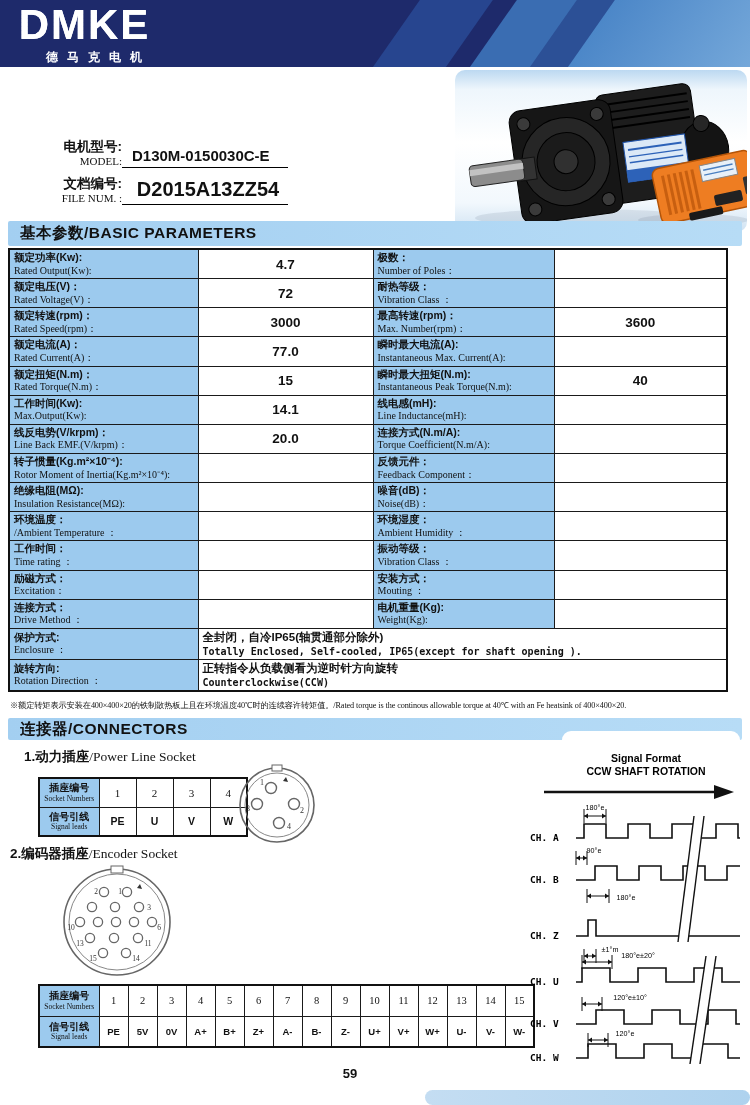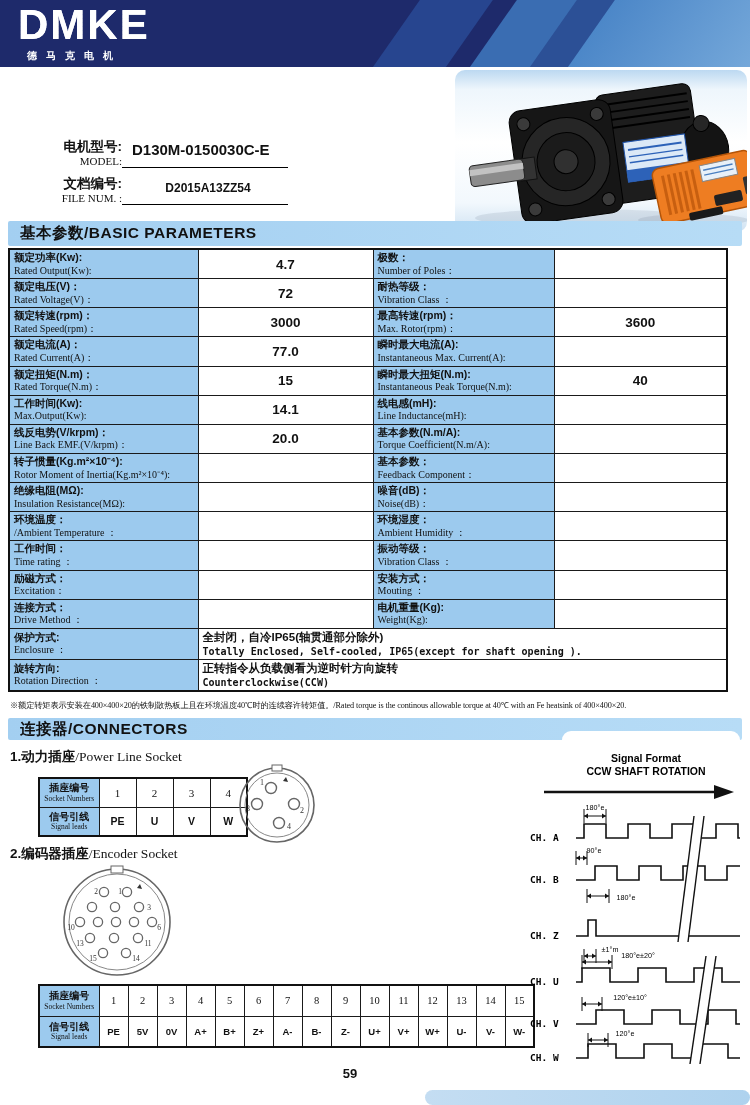--- a/index.html
+++ b/index.html
@@ -10,34 +10,34 @@
   .banner .stripe{position:absolute;top:-12px;height:95px;transform:skewX(-35deg);}
   .st1{left:395px;width:85px;background:#27458f;}
   .st2{left:468px;width:26px;background:#1e2a6b;}
   .st3{left:492px;width:62px;background:#3a6db2;}
   .st4{left:552px;width:40px;background:#2c5096;}
   .st5{left:590px;width:230px;background:linear-gradient(90deg,#4c87c8,#7fb0de);}
   .logo-wrap{position:absolute;left:18px;top:3px;}
   .logo{font-size:42px;font-weight:900;color:#fff;letter-spacing:2px;line-height:1.05;
         background:repeating-linear-gradient(180deg,#ffffff 0 3px,#cdd6ee 3px 4px);
         -webkit-background-clip:text;background-clip:text;text-align:center;}
-  .logo-sub{color:#fff;font-size:10px;font-weight:700;letter-spacing:9px;margin:2px 0 0 9px;}
+  .logo-sub{color:#fff;font-size:12px;font-weight:700;letter-spacing:9px;margin:2px 0 0 28px;}
 
   
   .product{position:absolute;left:455px;top:70px;width:292px;height:162px;border-radius:10px;
     background:linear-gradient(180deg,#bcd9f1 0%,#eef6fc 12%,#ffffff 45%,#f2f8fd 82%,#cfe2f2 100%);overflow:hidden;}
 
   
   .model-block{position:absolute;left:48px;top:140px;width:250px;}
   .m-row{display:flex;align-items:flex-end;margin-bottom:9px;}
   .m-lbl{width:74px;text-align:right;flex:none;}
   .m-lbl .zh{font-weight:700;font-size:13.5px;line-height:1.1;}
   .m-lbl .en{font-family:"Liberation Serif",serif;font-size:11px;line-height:1.2;}
-  .m-val{border-bottom:1.6px solid #000;font-weight:700;font-size:15px;padding:0 4px 9px 10px;width:152px;white-space:nowrap;}
-  .m-val.center{text-align:center;font-size:12px;}
+  .m-val{border-bottom:1.6px solid #000;font-weight:700;font-size:15px;padding:0 4px 3px 10px;width:152px;white-space:nowrap;}
+  .m-val.center{text-align:center;font-size:20px;}
 
   
   .secbar{position:absolute;left:8px;width:734px;height:25px;border-radius:2px;
     background:linear-gradient(90deg,#a3cff1,#b7dcf6);display:flex;align-items:center;
     padding-left:12px;box-sizing:border-box;font-weight:700;font-size:15.5px;letter-spacing:.5px;}
   .white-notch{position:absolute;left:562px;top:731px;width:178px;height:22px;background:#fff;border-radius:9px;}
 
   
   table{border-collapse:collapse;table-layout:fixed;}
   .ptable{position:absolute;left:8px;top:248px;width:718px;font-size:10.5px;border:2px solid #111;}
@@ -196,21 +196,21 @@
         <td class="val"></td>
       </tr>
       <tr>
         <td class="lbl">
           <div class="zh">额定转速(rpm)：</div>
           <div class="en">Rated Speed(rpm)：</div>
         </td>
         <td class="val">3000</td>
         <td class="lbl">
           <div class="zh">最高转速(rpm)：</div>
-          <div class="en">Max. Rotor(rpm)：</div>
+          <div class="en">Max. Number(rpm)：</div>
         </td>
         <td class="val">3600</td>
       </tr>
       <tr>
         <td class="lbl">
           <div class="zh">额定电流(A)：</div>
           <div class="en">Rated Current(A)：</div>
         </td>
         <td class="val">77.0</td>
         <td class="lbl">
@@ -243,33 +243,33 @@
         </td>
         <td class="val"></td>
       </tr>
       <tr>
         <td class="lbl">
           <div class="zh">线反电势(V/krpm)：</div>
           <div class="en">Line Back EMF.(V/krpm)：</div>
         </td>
         <td class="val">20.0</td>
         <td class="lbl">
-          <div class="zh">基本参数(N.m/A):</div>
+          <div class="zh">连接方式(N.m/A):</div>
           <div class="en">Torque Coefficient(N.m/A):</div>
         </td>
         <td class="val"></td>
       </tr>
       <tr>
         <td class="lbl">
           <div class="zh">转子惯量(Kg.m²×10⁻⁴):</div>
           <div class="en">Rotor Moment of Inertia(Kg.m²×10⁻⁴):</div>
         </td>
         <td class="val"></td>
         <td class="lbl">
-          <div class="zh">基本参数：</div>
+          <div class="zh">反馈元件：</div>
           <div class="en">Feedback Component：</div>
         </td>
         <td class="val"></td>
       </tr>
       <tr>
         <td class="lbl">
           <div class="zh">绝缘电阻(MΩ):</div>
           <div class="en">Insulation Resistance(MΩ):</div>
         </td>
         <td class="val"></td>
@@ -347,21 +347,21 @@
           <div class="ven">Counterclockwise(CCW)</div>
         </td>
       </tr>
     </tbody>
 </table>
 <div class="footnote">※额定转矩表示安装在400×400×20的铁制散热板上且在环境温度40℃时的连续容许转矩值。/Rated torque is the continous allowable torque at 40℃ with an Fe heatsink of 400×400×20.</div>
 
 <div class="secbar" style="top:718px;height:22px">连接器/CONNECTORS</div>
 <div class="white-notch"></div>
 
-<div class="subhead" style="left:10px;top:748px">
+<div class="subhead" style="left:24px;top:748px">
   <span class="zh">1.动力插座</span><span class="en">/Power Line Socket</span>
 </div>
 <table class="sock" id="power-table">
     <tbody>
       <tr>
         <td class="lblcell">
           <div class="zh">插座编号</div>
           <div class="en">Socket Numbers</div>
         </td>
         <td class="num">1</td>

